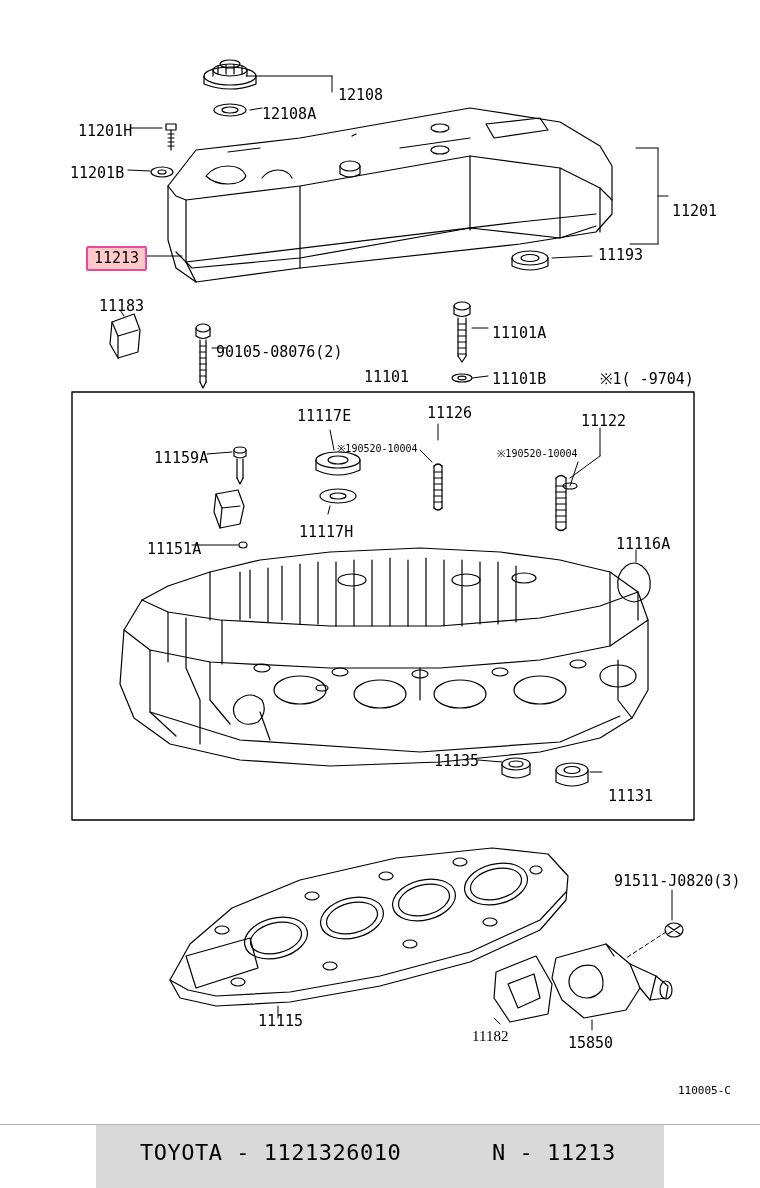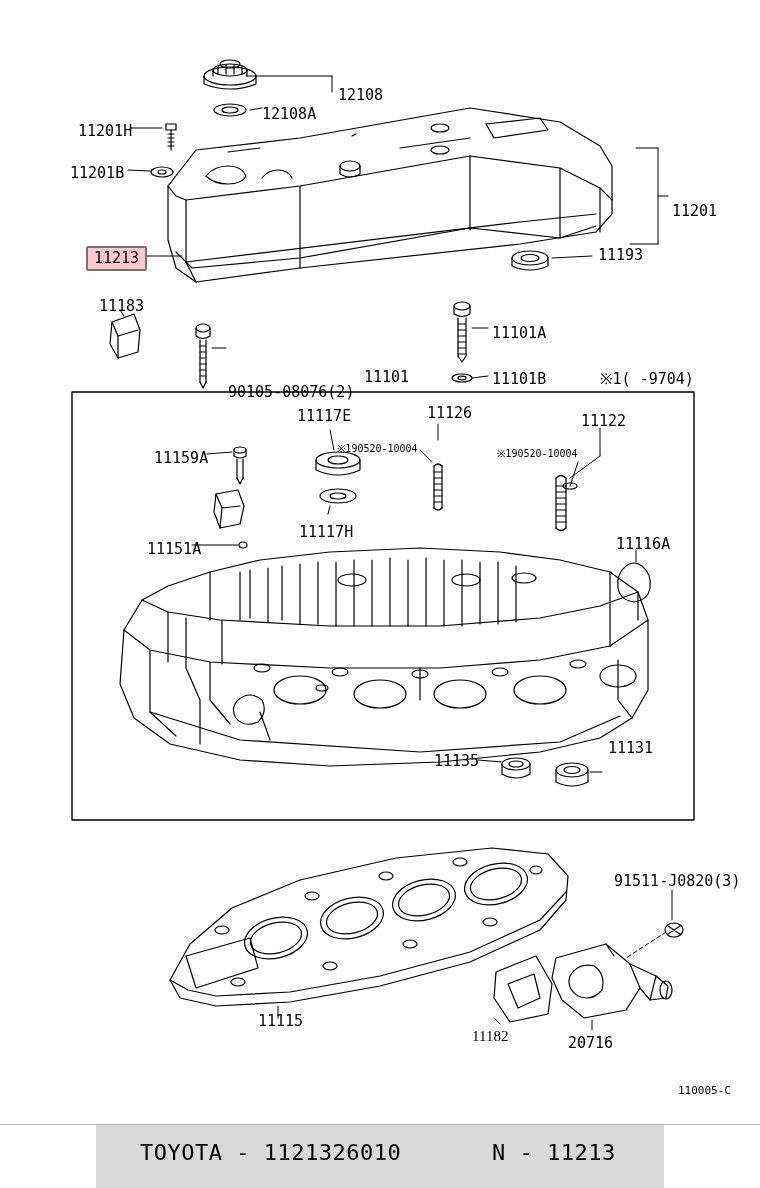--- a/index.html
+++ b/index.html
@@ -35,21 +35,21 @@
     letter-spacing: 0px;
   }
   .lbl.small {
     font-size: 10px;
   }
   .lbl.tiny {
     font-size: 11px;
   }
   .highlight {
     background: #ffc9c9;
-    border: 2px solid #737373;
+    border: 2px solid #ec4899;
     padding: 1px 6px 2px 6px;
     border-radius: 2px;
     color: #000;
     font-size: 15px;
   }
   .footer {
     position: absolute;
     left: 0;
     top: 1124px;
     width: 760px;
@@ -366,40 +366,40 @@
     </g>
   </svg>
 
   <div class="lbl" style="left:338px; top:86px;">12108</div>
   <div class="lbl" style="left:262px; top:105px;">12108A</div>
   <div class="lbl" style="left:78px;  top:122px;">11201H</div>
   <div class="lbl" style="left:70px;  top:164px;">11201B</div>
   <div class="lbl" style="left:672px; top:202px;">11201</div>
   <div class="lbl" style="left:598px; top:246px;">11193</div>
   <div class="lbl" style="left:99px;  top:297px;">11183</div>
-  <div class="lbl" style="left:228px; top:343px;margin-top:40px;">90105-08076(2)</div>
+  <div class="lbl" style="left:216px; top:343px;">90105-08076(2)</div>
   <div class="lbl" style="left:492px; top:324px;">11101A</div>
   <div class="lbl" style="left:364px; top:368px;">11101</div>
   <div class="lbl" style="left:492px; top:370px;">11101B</div>
   <div class="lbl" style="left:600px; top:368px;">※1(       -9704)</div>
   <div class="lbl" style="left:297px; top:407px;">11117E</div>
   <div class="lbl" style="left:427px; top:404px;">11126</div>
   <div class="lbl" style="left:581px; top:412px;">11122</div>
   <div class="lbl small" style="left:337px; top:441px;">※190520-10004</div>
   <div class="lbl small" style="left:497px; top:446px;">※190520-10004</div>
   <div class="lbl" style="left:154px; top:449px;">11159A</div>
   <div class="lbl" style="left:299px; top:523px;">11117H</div>
   <div class="lbl" style="left:616px; top:535px;">11116A</div>
   <div class="lbl" style="left:147px; top:540px;">11151A</div>
   <div class="lbl" style="left:434px; top:752px;">11135</div>
-  <div class="lbl" style="left:608px; top:739px;">11131</div>
+  <div class="lbl" style="left:608px; top:787px;">11131</div>
   <div class="lbl" style="left:614px; top:872px;">91511-J0820(3)</div>
   <div class="lbl" style="left:258px; top:1012px;">11115</div>
   <div class="lbl" style="left:472px; top:1028px;font-family:Liberation Serif, serif;">11182</div>
-  <div class="lbl" style="left:568px; top:1034px;">20716</div>
+  <div class="lbl" style="left:568px; top:1034px;">15850</div>
 
   <div class="lbl highlight" style="left:86px; top:246px;">11213</div>
 
   <div class="lbl tiny" id="sheet-code">110005-C</div>
 
   <div class="footer">
     <div class="corner left"></div>
     <div class="corner right"></div>
   </div>
   <div class="footer-text" id="footer-part">TOYOTA - 1121326010</div>

